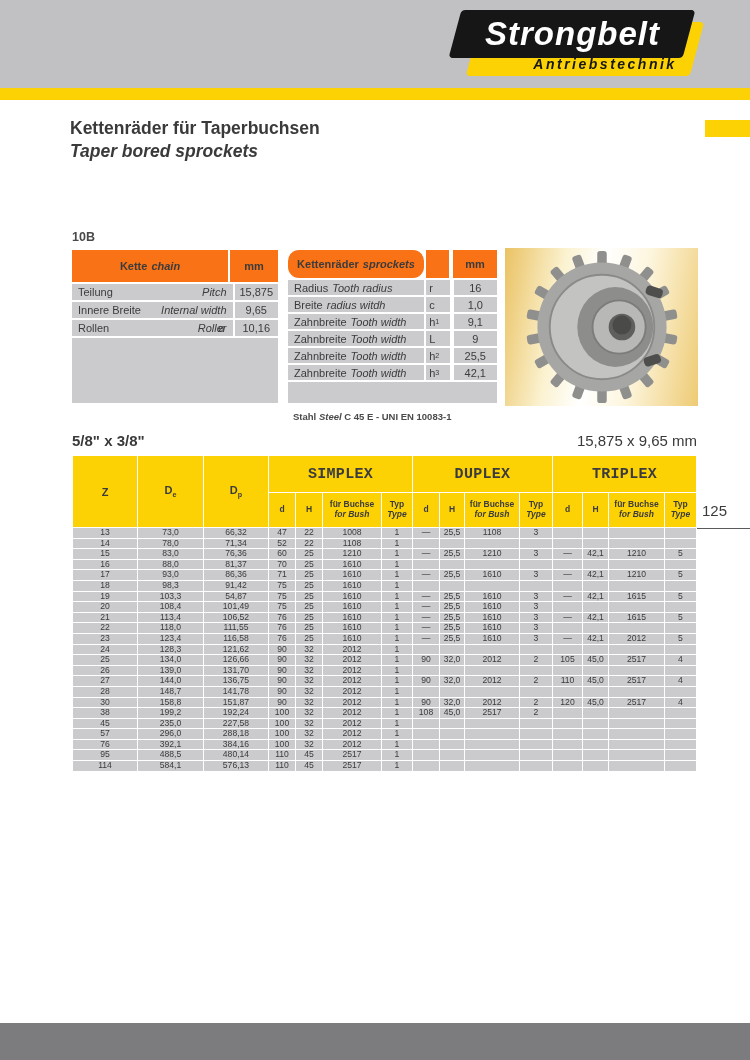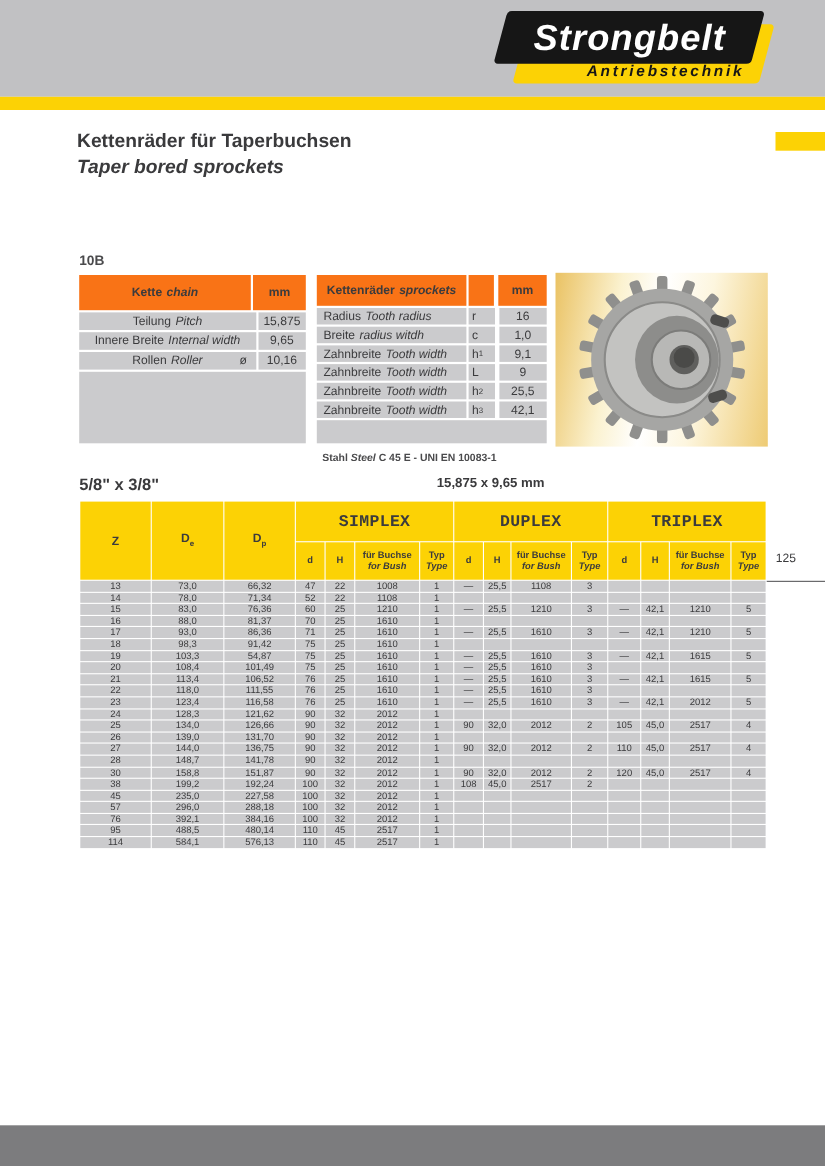--- a/index.html
+++ b/index.html
@@ -30,63 +30,63 @@
 
   
   .section-label { left:72px; top:230px; font-size:12.5px; font-weight:bold; color:#4a4a4c; }
   .spec { font-size:11px; color:#3b3b3d; }
   .spec .hdr { background:#f97316; font-weight:bold; display:flex; align-items:center; justify-content:center; text-align:center; }
   .spec .cell { background:#cbcbcd; display:flex; align-items:center; }
   .spec i { font-style:italic; margin-left:4px; }
 
   .chain-tb  { left:72px;  top:250px; width:206px; }
   .chain-row { display:flex; margin-top:2px; }
-  .chain-name { width:176px; height:16px; padding:0 6px; justify-content:center; position:relative; }
+  .chain-name { width:176px; height:16px; padding:0 6px; justify-content:space-between; position:relative; }
   .chain-name .sym { position:absolute; right:8px; }
   .chain-val { width:48px; height:16px; margin-left:2px; justify-content:center; }
   .chain-hdr-name { width:156px; height:32px; }
   .chain-hdr-unit { width:48px; height:32px; margin-left:2px; }
   .chain-fill { margin-top:2px; width:206px; height:65px; background:#cbcbcd; }
 
   .spr-tb  { left:288px; top:250px; width:209px; }
   .spr-row { display:flex; margin-top:2px; }
   .spr-name { width:152px; height:15px; padding:4px 6px; justify-content:flex-start; position:relative; }
   .spr-sym  { width:26px; height:15px; margin-left:2px; justify-content:flex-start; padding-left:3px; }
   .spr-val  { width:49px; height:15px; margin-left:4px; justify-content:center; }
-  .spr-hdr-name { width:152px; height:28px; }
+  .spr-hdr-name { width:152px; height:28px;border-radius:11px; }
   .spr-hdr-sym  { width:26px; height:28px; margin-left:2px; background:#fcd205; }
   .spr-hdr-unit { width:49px; height:28px; margin-left:4px; }
   .spr-fill { margin-top:2px; width:209px; height:21px; background:#cbcbcd; }
   sub { font-size:0.65em; }
 
   
   .photo { left:505px; top:248px; width:193px; height:158px;
            background:linear-gradient(100deg,#eac263 0%,#fbf2d0 28%,#ffffff 46%,#fdf6df 66%,#eecb74 100%);
            display:flex; align-items:center; justify-content:center; }
   .photo svg { display:block; }
 
   .material { left:293px; top:411px; font-size:9.5px; font-weight:bold; color:#4a4a4c; }
   .material i { font-style:italic; }
 
   .size-imp { left:72px; top:432px; font-size:15px; font-weight:bold; color:#3a3a3c; }
-  .size-met { left:397px; top:432px; width:300px; font-size:12px; font-weight:bold; color:#3a3a3c; }
+  .size-met { left:397px; top:432px; width:300px; text-align:right; font-size:15px; font-weight:normal; color:#3a3a3c; }
 
   
   .main-tb { left:72px; top:455px; }
   table { border-collapse:separate; border-spacing:1px; table-layout:fixed; width:625px; background:#ffffff; }
   th { background:#fcd205; color:#3b3b3d; font-weight:bold; vertical-align:middle; text-align:center; padding:0; }
   th.group { height:36px; font-size:15px; letter-spacing:0.3px;font-family:Liberation Mono, monospace; }
   th.zcol  { font-size:11px; }
   tr.subhead th { height:34px; font-size:8.5px; line-height:1.15; }
   tr.subhead th .it { font-style:italic; font-weight:bold; }
   tbody td { background:#cbcbcd; height:9.6px; line-height:9.6px; font-size:8.6px;
              text-align:center; padding:0; color:#3b3b3d; white-space:nowrap; overflow:hidden; }
 
   
-  .page-num  { left:692px; top:502px; width:45px; text-align:center; font-size:11px; color:#3b3b3d; }
+  .page-num  { left:692px; top:502px; width:45px; text-align:center; font-size:15px; color:#3b3b3d; }
   .page-rule { left:697px; top:528px; width:53px; height:1px; background:#5a5a5c; }
   .bottom-grey { left:0; top:1023px; width:750px; height:37px; background:#7c7c7e; }
 </style>
 </head>
 <body>
 
 <div class="abs top-grey"></div>
 <div class="abs top-yellow"></div>
 
 <div class="abs logo-wrap">

